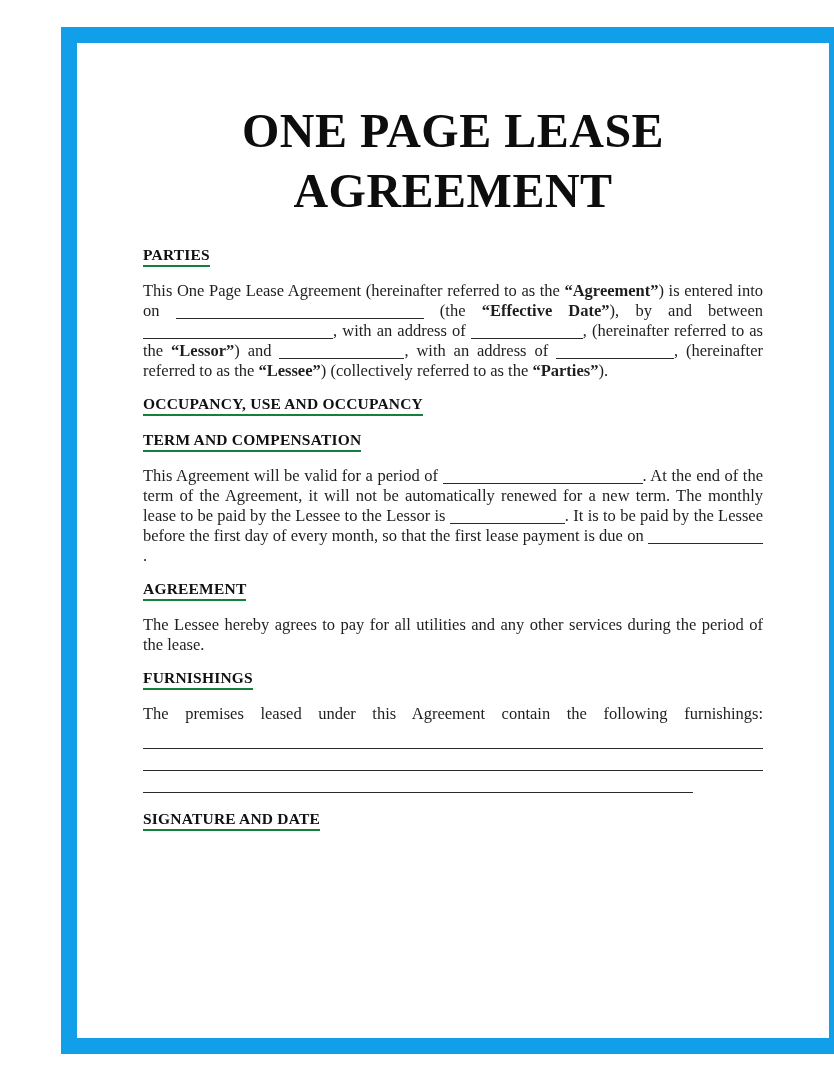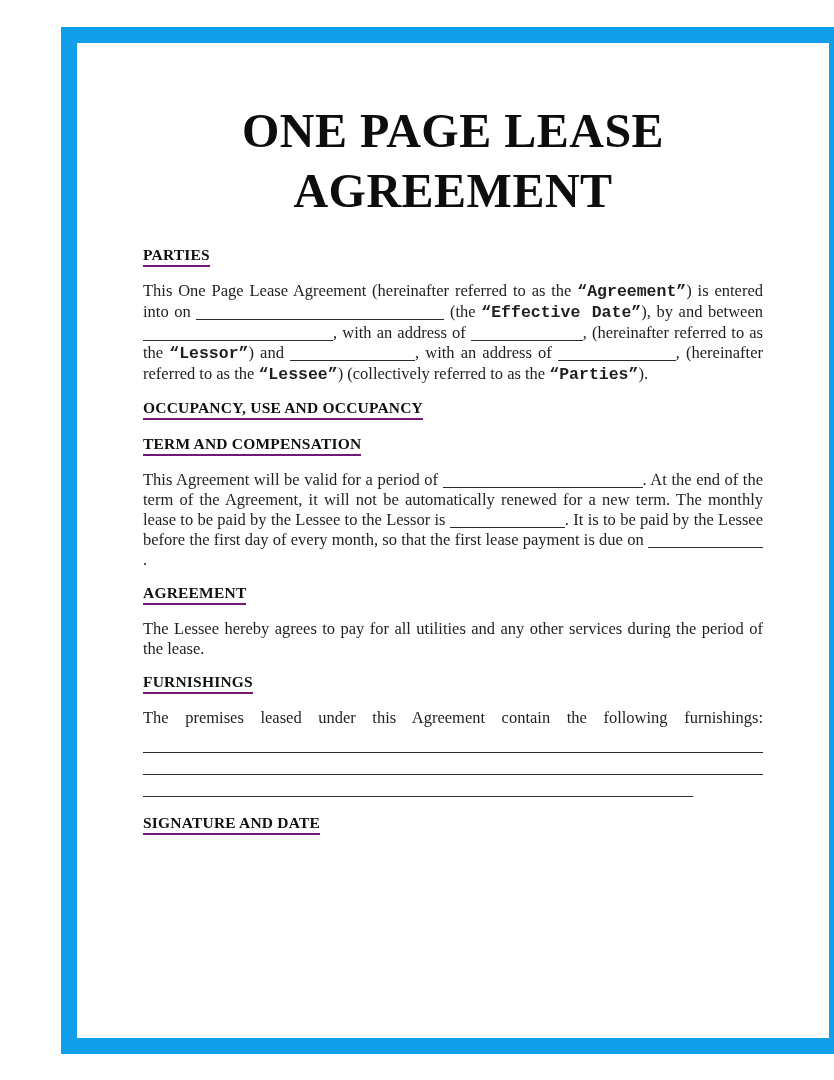--- a/index.html
+++ b/index.html
@@ -34,31 +34,31 @@
   .section-heading {
     font-size: 15.5px;
     line-height: 19px;
     font-weight: bold;
     color: #111111;
     letter-spacing: 0.2px;
     margin: 0 0 14px 0;
   }
   .section-heading > span {
     display: inline-block;
-    border-bottom: 2px solid #701a75;
+    border-bottom: 2px solid #15803d;
     padding-bottom: 1px;
   }
   .para {
     font-size: 16.5px;
     line-height: 20px;
     text-align: justify;
     color: #1e1e1e;
     margin: 0 0 13px 0;
   }
-  .para b { font-weight: bold; font-family: Liberation Mono, monospace; }
+  .para b { font-weight: bold; }
   .force-justify { text-align: justify; text-align-last: justify; }
   .blank {
     display: inline-block;
     height: 13px;
     border-bottom: 1.5px solid #2b2b2b;
     vertical-align: -3px;
   }
   .rules { margin: 0 0 12px 0; }
   .rule-line {
     height: 22px;

